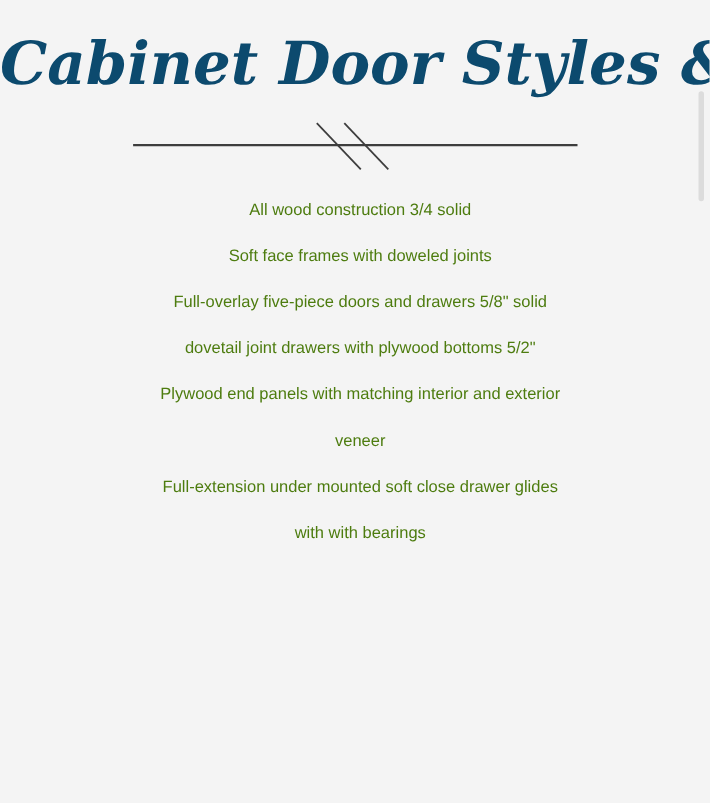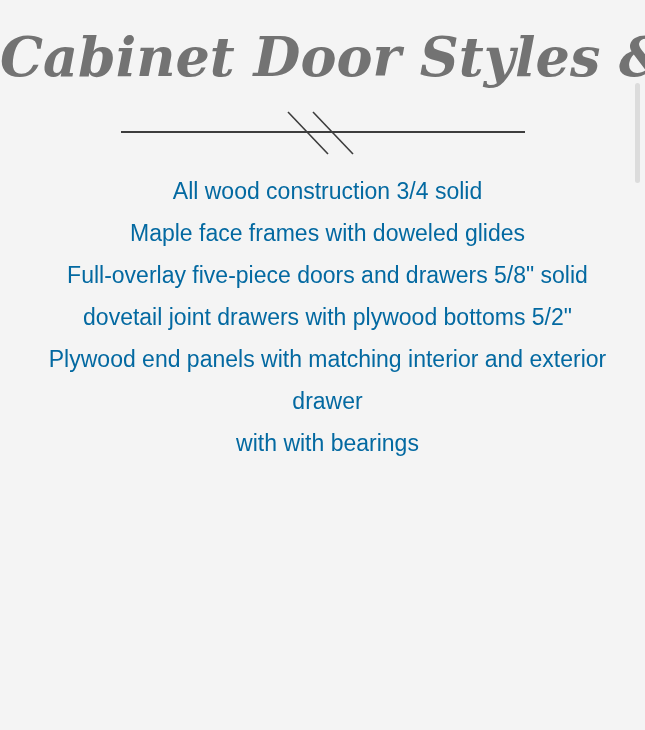--- a/index.html
+++ b/index.html
@@ -22,39 +22,39 @@
   .title-block {
     padding-top: 22px;
     text-align: center;
   }
   .title-line {
     font-family: "DejaVu Serif", "Liberation Serif", serif;
     font-style: italic;
     font-weight: bold;
     font-size: 54px;
     line-height: 70px;
-    color: #737373;
+    color: #0c4a6e;
     white-space: nowrap;
   }
   .divider-wrap {
     width: 406px;
     margin: 16px auto 0 auto;
   }
   .divider-wrap svg {
     display: block;
   }
   .body-block {
     margin-top: 14px;
     text-align: center;
   }
   .body-line {
     font-family: "Liberation Sans", "DejaVu Sans", sans-serif;
-    font-size: 23px;
+    font-size: 15px;
     line-height: 42px;
-    color: #0369a1;
+    color: #4d7c0f;
     white-space: nowrap;
     padding-left: 10px;
   }
   .scrollbar-thumb {
     position: absolute;
     top: 83px;
     right: 5px;
     width: 5px;
     height: 100px;
     background: #dcdcdc;
@@ -73,23 +73,24 @@
   <div class="divider-wrap">
     <svg width="406" height="48" viewBox="0 0 406 48">
       <line x1="1" y1="24" x2="405" y2="24" stroke="#3d3d3d" stroke-width="2"></line>
       <line x1="168" y1="4" x2="208" y2="46" stroke="#3d3d3d" stroke-width="1.6"></line>
       <line x1="193" y1="4" x2="233" y2="46" stroke="#3d3d3d" stroke-width="1.6"></line>
     </svg>
   </div>
 
   <div class="body-block">
     <div class="body-line">All wood construction 3/4 solid</div>
-    <div class="body-line">Maple face frames with doweled glides</div>
+    <div class="body-line">Soft face frames with doweled joints</div>
     <div class="body-line">Full-overlay five-piece doors and drawers 5/8" solid</div>
     <div class="body-line">dovetail joint drawers with plywood bottoms 5/2"</div>
     <div class="body-line">Plywood end panels with matching interior and exterior</div>
-    <div class="body-line">drawer</div>
+    <div class="body-line">veneer</div>
+    <div class="body-line">Full-extension under mounted soft close drawer glides</div>
     <div class="body-line">with with bearings</div>
   </div>
 
   <div class="scrollbar-thumb"></div>
 
 </div>
 
 </body></html>

